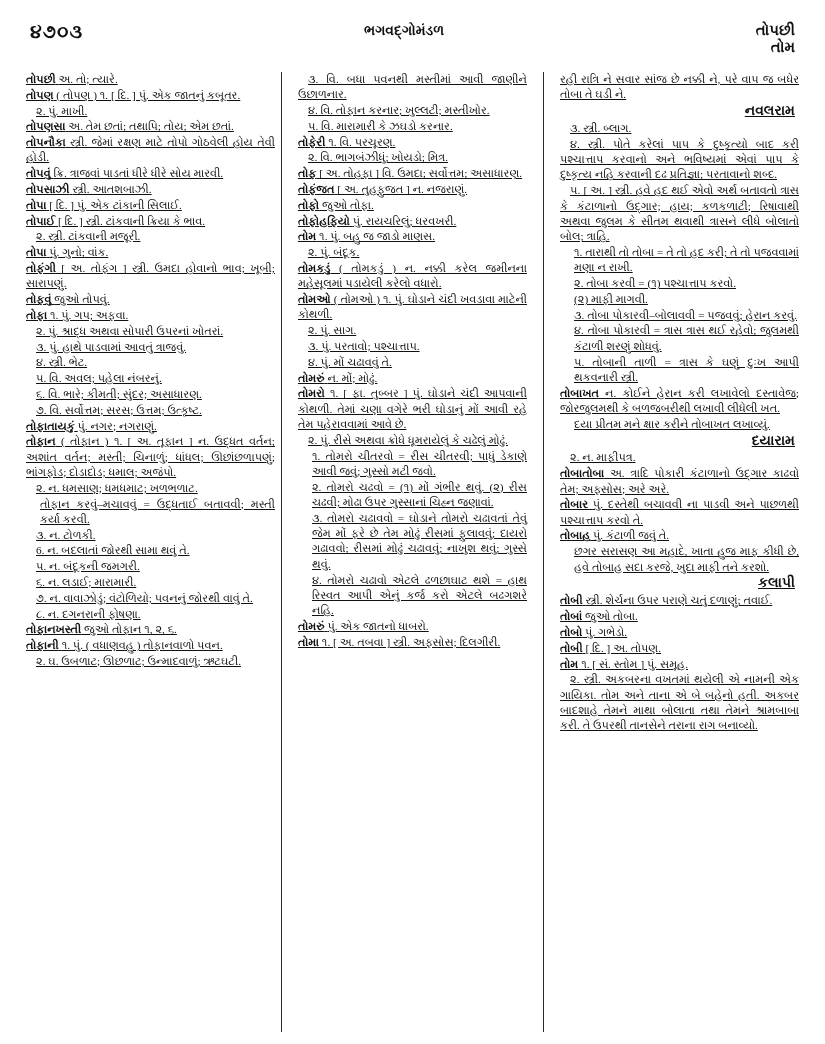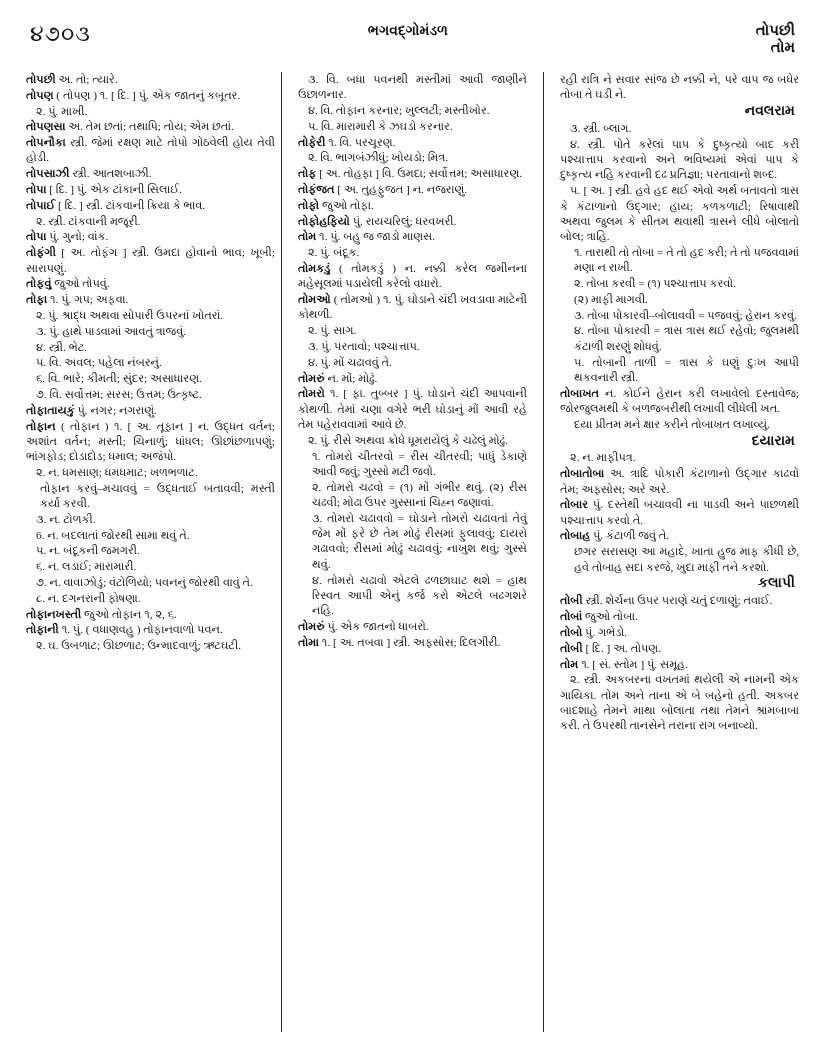--- a/index.html
+++ b/index.html
@@ -24,22 +24,22 @@
   }
   
   .header {
     display: flex;
     align-items: flex-start;
     justify-content: space-between;
     height: 44px;
     padding: 0 4px;
   }
   .folio {
-    font-size: 22px;
-    font-weight: normal;
+    font-size: 19px;
+    font-weight: bold;
     letter-spacing: 1px;
     line-height: 1.1;
   }
   .header-title {
     font-size: 14px;
     font-weight: bold;
     text-align: center;
     flex: 1;
     line-height: 1.1;
     padding-top: 1px;
@@ -52,20 +52,21 @@
     min-width: 70px;
   }
   .header-right div { white-space: nowrap; }
 
   
   .columns {
     display: flex;
     margin-top: 6px;
     height: 960px;
     position: relative;
+    text-decoration: underline;
   }
   .col {
     width: 250px;
     box-sizing: border-box;
     font-size: 11.3px;
     line-height: 1.355;
     overflow: hidden;
   }
   .col.mid { padding: 0 10px; }
   .col.right { padding-left: 10px; }
@@ -105,20 +106,21 @@
     </div>
   </div>
 
   <div class="columns">
     <div class="col left">
         <p class="entry"><span class="hw">તોપછી</span> <span>અ. તો; ત્યારે.</span></p>
         <p class="entry"><span class="hw">તોપણ</span> <span>( તોપણ ) ૧. [ દિ. ] પું. એક જાતનું કબૂતર.</span></p>
         <p class="entry ind"><span>૨. પું. માખી.</span></p>
         <p class="entry"><span class="hw">તોપણસા</span> <span>અ. તેમ છતાં; તથાપિ; તોય; એમ છતાં.</span></p>
         <p class="entry"><span class="hw">તોપનૌકા</span> <span>સ્ત્રી. જેમાં રક્ષણ માટે તોપો ગોઠવેલી હોય તેવી હોડી.</span></p>
+        <p class="entry"><span class="hw">તોપવું</span> <span>ક્રિ. ત્રાજવાં પાડતાં ધીરે ધીરે સોય મારવી.</span></p>
         <p class="entry"><span class="hw">તોપસાઝી</span> <span>સ્ત્રી. આતશબાઝી.</span></p>
         <p class="entry"><span class="hw">તોપા</span> <span>[ દિ. ] પું. એક ટાંકાની સિલાઈ.</span></p>
         <p class="entry"><span class="hw">તોપાઈ</span> <span>[ દિ. ] સ્ત્રી. ટાંકવાની ક્રિયા કે ભાવ.</span></p>
         <p class="entry ind"><span>૨. સ્ત્રી. ટાંકવાની મજૂરી.</span></p>
         <p class="entry"><span class="hw">તોપા</span> <span>પું. ગુનો; વાંક.</span></p>
         <p class="entry"><span class="hw">તોફંગી</span> <span>[ અ. તોફંગ ] સ્ત્રી. ઉમદા હોવાનો ભાવ; ખૂબી; સારાપણું.</span></p>
         <p class="entry"><span class="hw">તોફવું</span> <span>જુઓ તોપવું.</span></p>
         <p class="entry"><span class="hw">તોફા</span> <span>૧. પું. ગપ; અફવા.</span></p>
         <p class="entry ind"><span>૨. પું. શ્રાદ્ધ અથવા સોપારી ઉપરનાં ખોતરાં.</span></p>
         <p class="entry ind"><span>૩. પું. હાથે પાડવામાં આવતું ત્રાજવું.</span></p>

